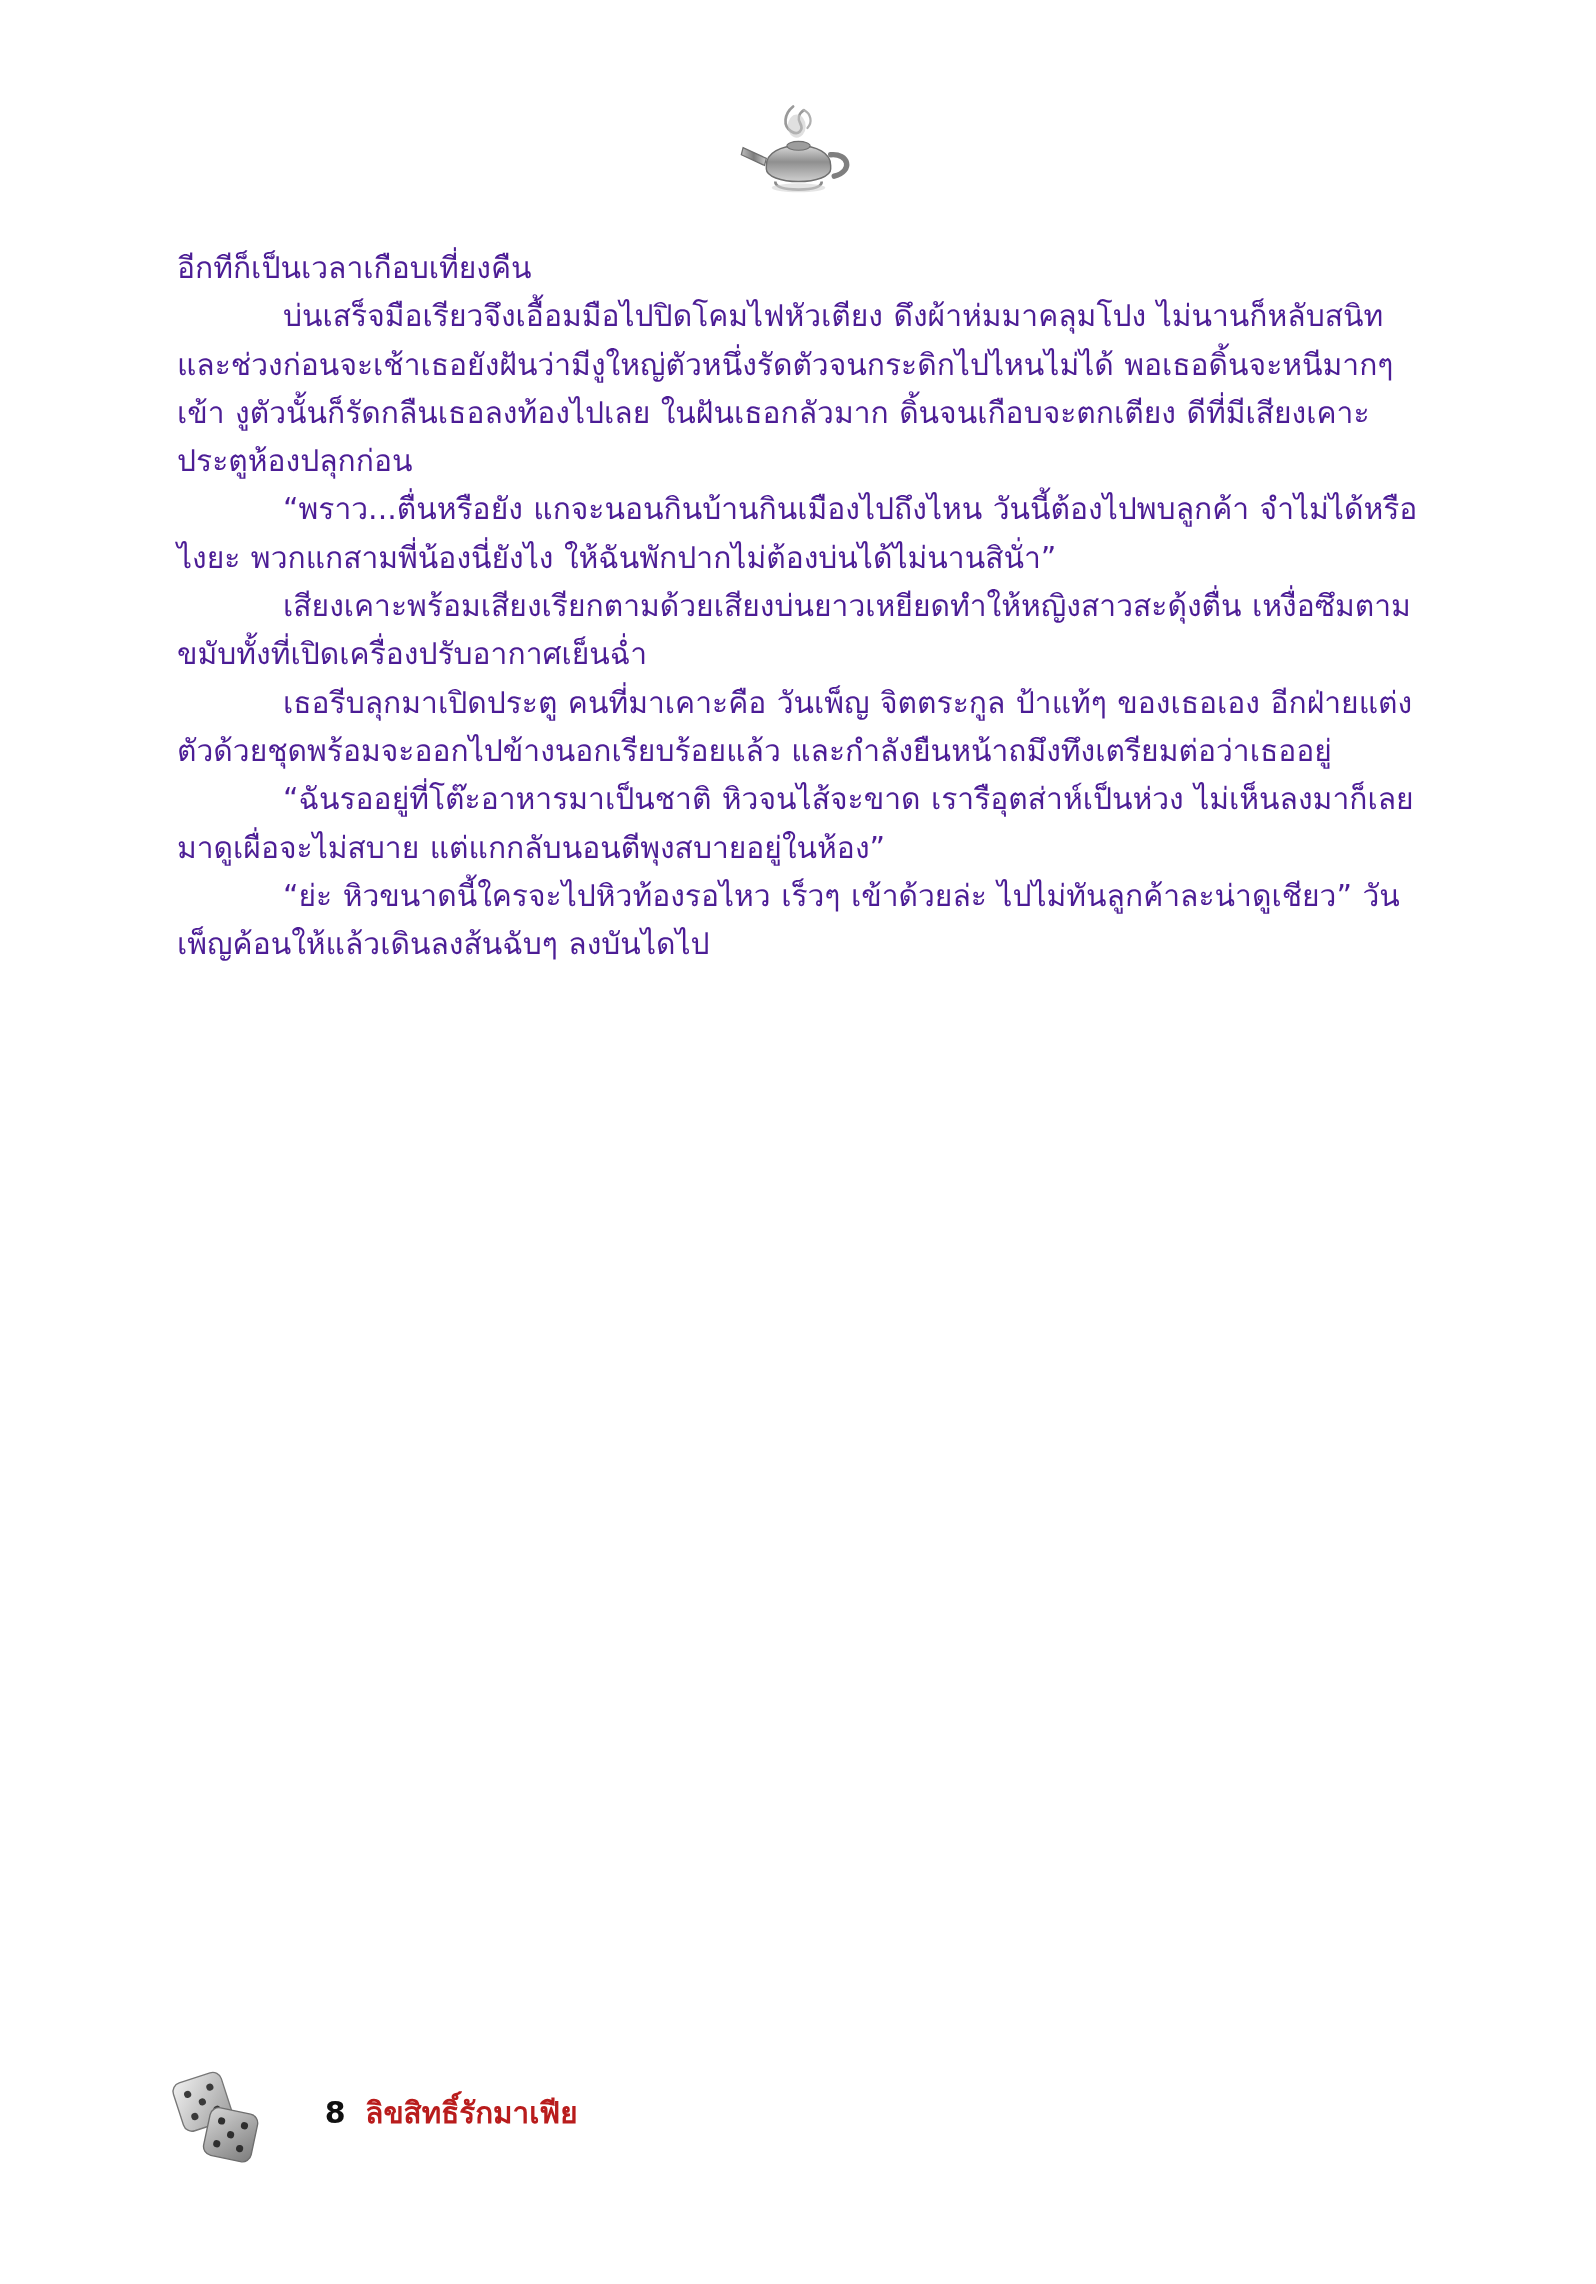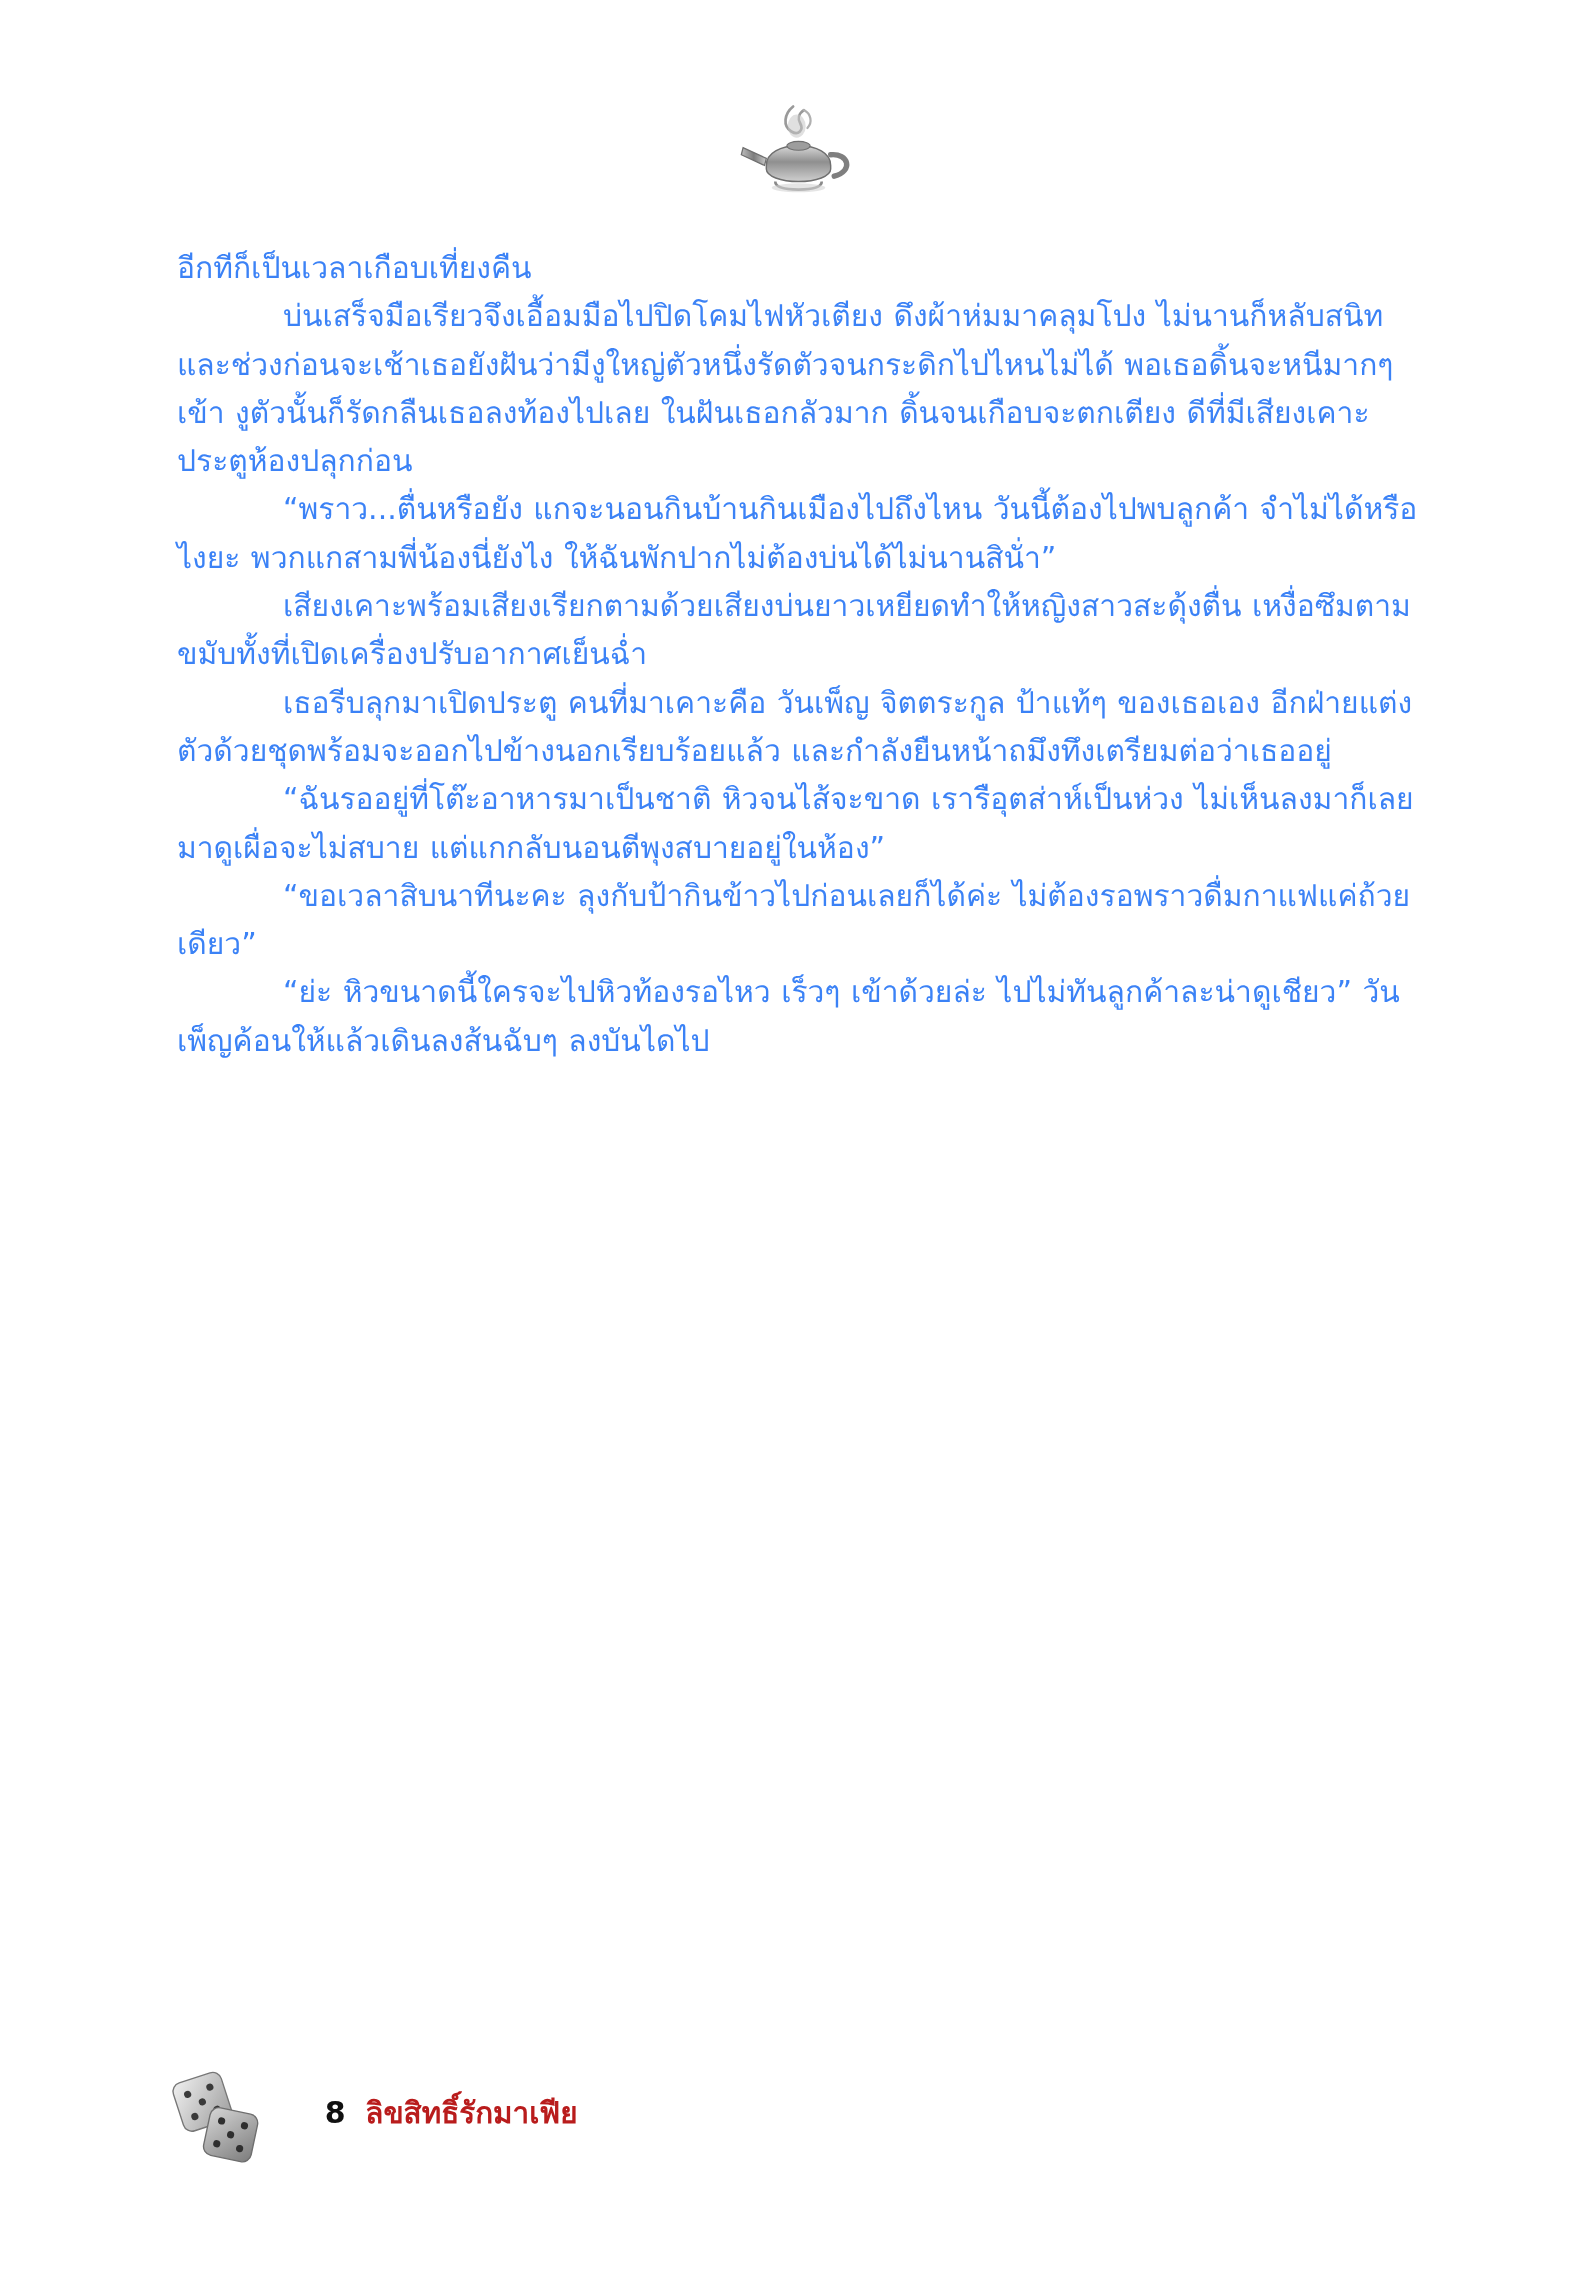--- a/index.html
+++ b/index.html
@@ -40,21 +40,21 @@
   
   .content {
     position: absolute;
     top: 244px;
     left: 177px;
     width: 1254px;
   }
   .para {
     font-size: 30px;
     line-height: 1.61;
-    color: #3b82f6;
+    color: #4c1d95;
     margin: 0 0 0 0;
     text-align: left;
     word-spacing: 0.9px;
   }
   .para.indent {
     text-indent: 106px;
   }
 
   
   .footer {
@@ -122,21 +122,20 @@
     </svg>
   </div>
 
   <div class="content">
     <p class="para">อีกทีก็เป็นเวลาเกือบเที่ยงคืน</p>
     <p class="para indent">บ่นเสร็จมือเรียวจึงเอื้อมมือไปปิดโคมไฟหัวเตียง  ดึงผ้าห่มมาคลุมโปง  ไม่นานก็หลับสนิท  และช่วงก่อนจะเช้าเธอยังฝันว่ามีงูใหญ่ตัวหนึ่งรัดตัวจนกระดิกไปไหนไม่ได้  พอเธอดิ้นจะหนีมากๆ  เข้า  งูตัวนั้นก็รัดกลืนเธอลงท้องไปเลย  ในฝันเธอกลัวมาก  ดิ้นจนเกือบจะตกเตียง ดีที่มีเสียงเคาะประตูห้องปลุกก่อน</p>
     <p class="para indent">“พราว...ตื่นหรือยัง  แกจะนอนกินบ้านกินเมืองไปถึงไหน  วันนี้ต้องไปพบลูกค้า  จำไม่ได้หรือไงยะ  พวกแกสามพี่น้องนี่ยังไง  ให้ฉันพักปากไม่ต้องบ่นได้ไม่นานสินั่า”</p>
     <p class="para indent">เสียงเคาะพร้อมเสียงเรียกตามด้วยเสียงบ่นยาวเหยียดทำให้หญิงสาวสะดุ้งตื่น  เหงื่อซึมตามขมับทั้งที่เปิดเครื่องปรับอากาศเย็นฉ่ำ</p>
     <p class="para indent">เธอรีบลุกมาเปิดประตู คนที่มาเคาะคือ วันเพ็ญ จิตตระกูล ป้าแท้ๆ ของเธอเอง  อีกฝ่ายแต่งตัวด้วยชุดพร้อมจะออกไปข้างนอกเรียบร้อยแล้ว และกำลังยืนหน้าถมึงทึงเตรียมต่อว่าเธออยู่</p>
     <p class="para indent">“ฉันรออยู่ที่โต๊ะอาหารมาเป็นชาติ  หิวจนไส้จะขาด  เรารือุตส่าห์เป็นห่วง ไม่เห็นลงมาก็เลยมาดูเผื่อจะไม่สบาย  แต่แกกลับนอนตีพุงสบายอยู่ในห้อง”</p>
-    <p class="para indent">“ขอเวลาสิบนาทีนะคะ ลุงกับป้ากินข้าวไปก่อนเลยก็ได้ค่ะ ไม่ต้องรอพราวดื่มกาแฟแค่ถ้วยเดียว”</p>
     <p class="para indent">“ย่ะ  หิวขนาดนี้ใครจะไปหิวท้องรอไหว เร็วๆ  เข้าด้วยล่ะ  ไปไม่ทันลูกค้าละน่าดูเชียว” วันเพ็ญค้อนให้แล้วเดินลงส้นฉับๆ ลงบันไดไป</p>
   </div>
 
   <div class="footer">
     <div class="dice-mark">
       <svg width="106" height="106" viewBox="0 0 118 118">
         <defs>
           <linearGradient id="dg1" x1="0" y1="0" x2="1" y2="1">
             <stop offset="0%" stop-color="#f0f0f0"></stop>
             <stop offset="100%" stop-color="#9c9c9c"></stop>

